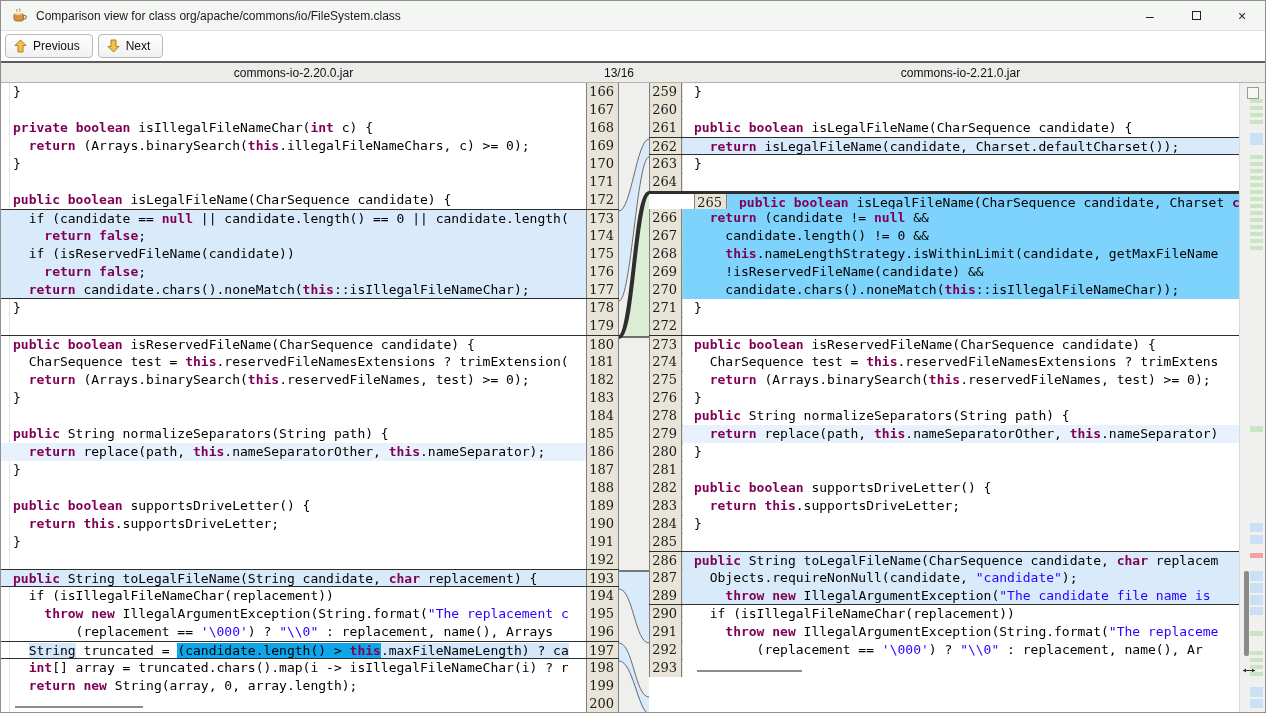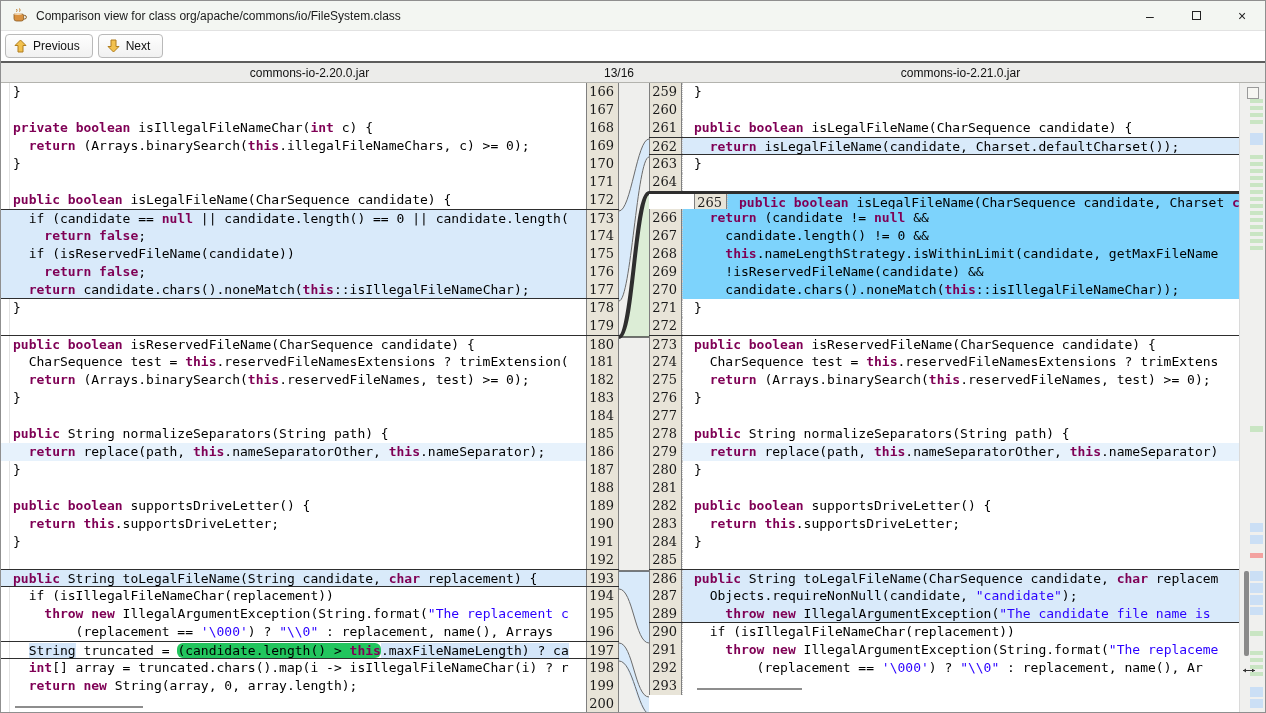--- a/index.html
+++ b/index.html
@@ -17,21 +17,21 @@
   .wbtn .sq{width:9px;height:9px;border:1px solid #222;}
   
   #toolbar{position:absolute;left:0;top:30px;width:100%;height:30px;background:#ffffff;
            display:flex;align-items:center;padding-left:4px;gap:5px;}
   .tbtn{height:24px;padding:0 12px 0 8px;display:flex;align-items:center;gap:6px;
         border:1px solid #b9b9b9;border-radius:4px;font-size:12px;color:#111;
         background:linear-gradient(#fefefe,#f1f1f1);}
   
   #hdr{position:absolute;left:0;top:60px;width:100%;height:22px;background:#ececea;
        border-top:2px solid #5c5c5c;border-bottom:1px solid #b3b3ae;font-size:12px;color:#111;}
-  #hdr .hl{position:absolute;left:16px;width:585px;top:3px;text-align:center;}
+  #hdr .hl{position:absolute;left:0;width:585px;top:3px;text-align:center;}
   #hdr .hc{position:absolute;left:578px;width:80px;top:3px;text-align:center;}
   #hdr .hr{position:absolute;left:681px;width:557px;top:3px;text-align:center;}
   
   #main{position:absolute;left:0;top:82px;width:1266px;height:631px;display:flex;background:#fff;}
   .pane{position:relative;overflow:hidden;}
   #pane-l{width:618px;}
   #pane-r{width:590px;}
   #pane-l::before{content:'';position:absolute;left:8px;top:0;bottom:0;width:1px;background:#e3e3e3;}
   .row{display:flex;height:18px;position:relative;}
   .num{flex:none;width:33px;background:#e8e4d8;border-left:1px solid #7f7f7f;border-right:1px solid #7f7f7f;
@@ -41,21 +41,21 @@
         white-space:pre;overflow:hidden;padding-left:12px;position:relative;color:#000;}
   #pane-r .code{border-left:1px dotted #cdcdcd;padding-left:11px;}
   .bt{border-top:1px solid #2e2e2e;}
   .bb{border-bottom:1px solid #2e2e2e;}
   .btk{border-top:3px solid #2e2e2e;padding-left:45px;}
   .bg-blue>.code{background:#d9eafa;}
   .bg-pale>.code{background:#e7f2fc;}
   .bg-green>.code{background:#7dd3fc;}
   .kw{color:#7f0055;font-weight:bold;}
   .str{color:#2a00ff;}
-  .mk-pink{background:#22c55e;border-radius:6px;}
+  .mk-pink{background:#0ea5e9;}
   .mk-blue{background:#d4e6f9;}
   .hthumb{position:absolute;bottom:5px;height:2px;background:#8d8d8d;}
   
   #gutter{width:30px;flex:none;background:#efefed;position:relative;}
   
   #sidestrip{width:28px;flex:none;background:#f0f0ee;border-left:1px solid #dadada;position:relative;}
   #sq-btn{position:absolute;left:7px;top:4px;width:12px;height:12px;border:1px solid #9a9a9a;background:#f6f6f2;}
   .rmark{position:absolute;left:10px;width:13px;border:0;}
   .rm-green{background:#c9e5c3;}
   .rm-blue{background:#cbdff5;}
@@ -340,24 +340,20 @@
           <div class="num">274</div>
           <div class="code">  CharSequence test = <span class="kw">this</span>.reservedFileNamesExtensions ? trimExtens</div>
         </div>
         <div class="row">
           <div class="num">275</div>
           <div class="code">  <span class="kw">return</span> (Arrays.binarySearch(<span class="kw">this</span>.reservedFileNames, test) &gt;= 0);</div>
         </div>
         <div class="row">
           <div class="num">276</div>
           <div class="code">}</div>
-        </div>
-        <div class="row">
-          <div class="num">277</div>
-          <div class="code"></div>
         </div>
         <div class="row">
           <div class="num">278</div>
           <div class="code"><span class="kw">public</span> String normalizeSeparators(String path) {</div>
         </div>
         <div class="row bg-pale">
           <div class="num">279</div>
           <div class="code">  <span class="kw">return</span> replace(path, <span class="kw">this</span>.nameSeparatorOther, <span class="kw">this</span>.nameSeparator)</div>
         </div>
         <div class="row">

